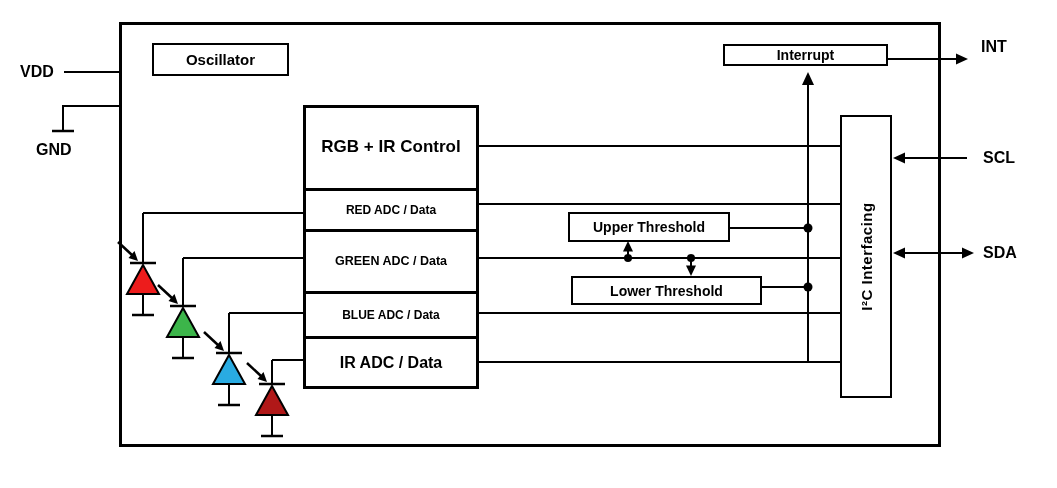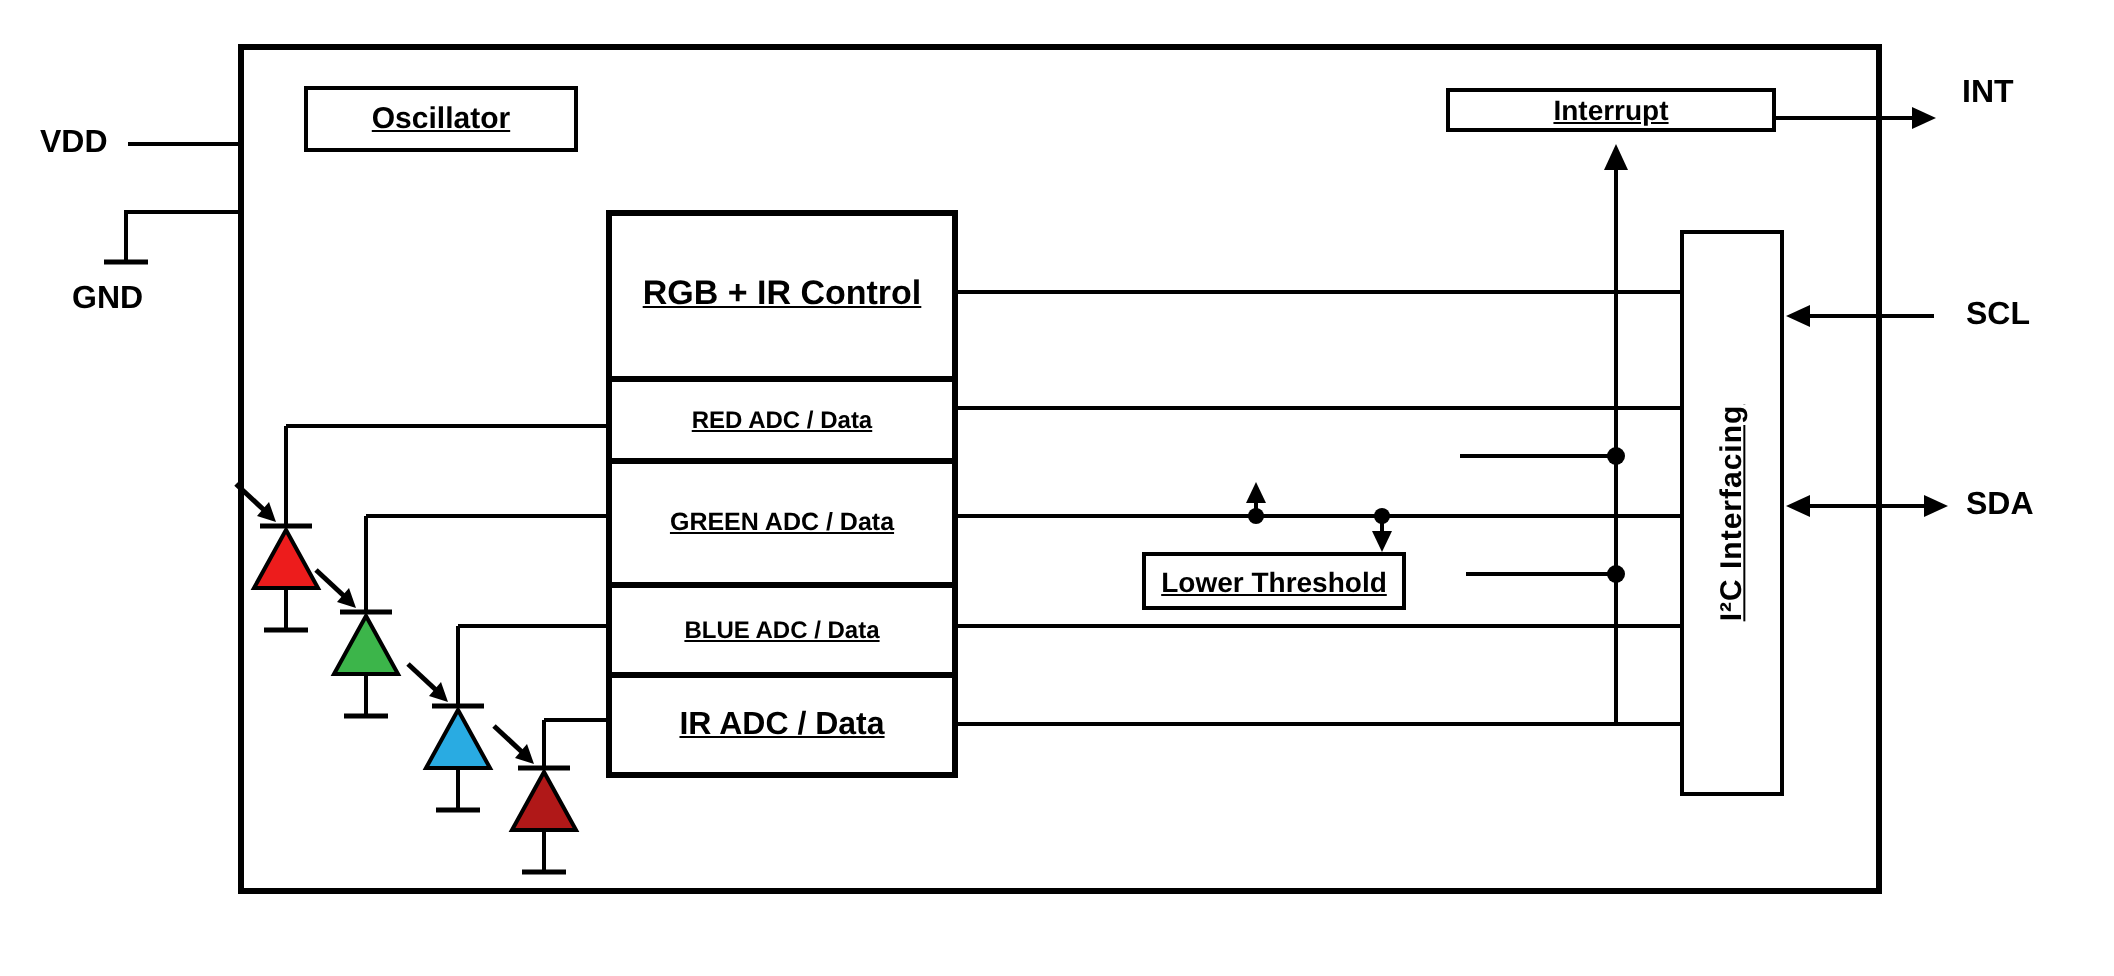--- a/index.html
+++ b/index.html
@@ -15,32 +15,32 @@
   }
   .label{
     position:absolute;font-weight:bold;white-space:nowrap;
   }
   .band{
     position:absolute;display:flex;align-items:center;justify-content:center;
     font-weight:bold;text-align:center;
   }
   .divider{position:absolute;background:#000;height:2.5px;}
   #svg-layer{position:absolute;left:0;top:0;z-index:1;}
-  .boxlayer{z-index:2;text-decoration:underline;}
+  .boxlayer{z-index:2;}
   #chip-boundary{
     position:absolute;left:119px;top:22px;width:822px;height:425px;
     border:3px solid #000;box-sizing:border-box;background:transparent;z-index:0;
   }
   #oscillator-box{left:152px;top:43px;width:137px;height:33px;font-size:15px;}
   #rgb-box{
     position:absolute;left:303px;top:105px;width:176px;height:284px;
     border:3px solid #000;box-sizing:border-box;background:#fff;z-index:1;
   }
   #upper-threshold-box{left:568px;top:212px;width:162px;height:30px;font-size:14px;}
-  #lower-threshold-box{left:571px;top:276px;width:132px;height:29px;font-size:14px;}
+  #lower-threshold-box{left:571px;top:276px;width:191px;height:29px;font-size:14px;}
   #interrupt-box{left:723px;top:44px;width:165px;height:22px;font-size:14px;}
   #i2c-box{left:840px;top:115px;width:52px;height:283px;border-width:2px;font-size:15px;}
   #i2c-box span{transform:rotate(-90deg);white-space:nowrap;letter-spacing:0.5px;}
   .pin{font-size:16px;}
 </style>
 </head>
 <body>
 
 <div id="canvas">
 
@@ -147,20 +147,23 @@
   <div class="band boxlayer" style="left:303px;top:105px;width:176px;height:84px;font-size:17px;">RGB + IR Control</div>
   <div class="divider boxlayer" style="left:305px;top:188px;width:172px;"></div>
   <div class="band boxlayer" style="left:303px;top:189px;width:176px;height:41px;font-size:12px;">RED ADC / Data</div>
   <div class="divider boxlayer" style="left:305px;top:229px;width:172px;"></div>
   <div class="band boxlayer" style="left:303px;top:230px;width:176px;height:62px;font-size:12.5px;">GREEN ADC / Data</div>
   <div class="divider boxlayer" style="left:305px;top:291px;width:172px;"></div>
   <div class="band boxlayer" style="left:303px;top:292px;width:176px;height:45px;font-size:12px;">BLUE ADC / Data</div>
   <div class="divider boxlayer" style="left:305px;top:336px;width:172px;"></div>
   <div class="band boxlayer" style="left:303px;top:337px;width:176px;height:52px;font-size:16px;">IR ADC / Data</div>
 
+  <div id="upper-threshold-box" class="box boxlayer">
+    <span>Upper Threshold</span>
+  </div>
   <div id="lower-threshold-box" class="box boxlayer">
     <span>Lower Threshold</span>
   </div>
   <div id="interrupt-box" class="box boxlayer">
     <span>Interrupt</span>
   </div>
   <div id="i2c-box" class="box boxlayer">
     <span>I²C Interfacing</span>
   </div>
 

